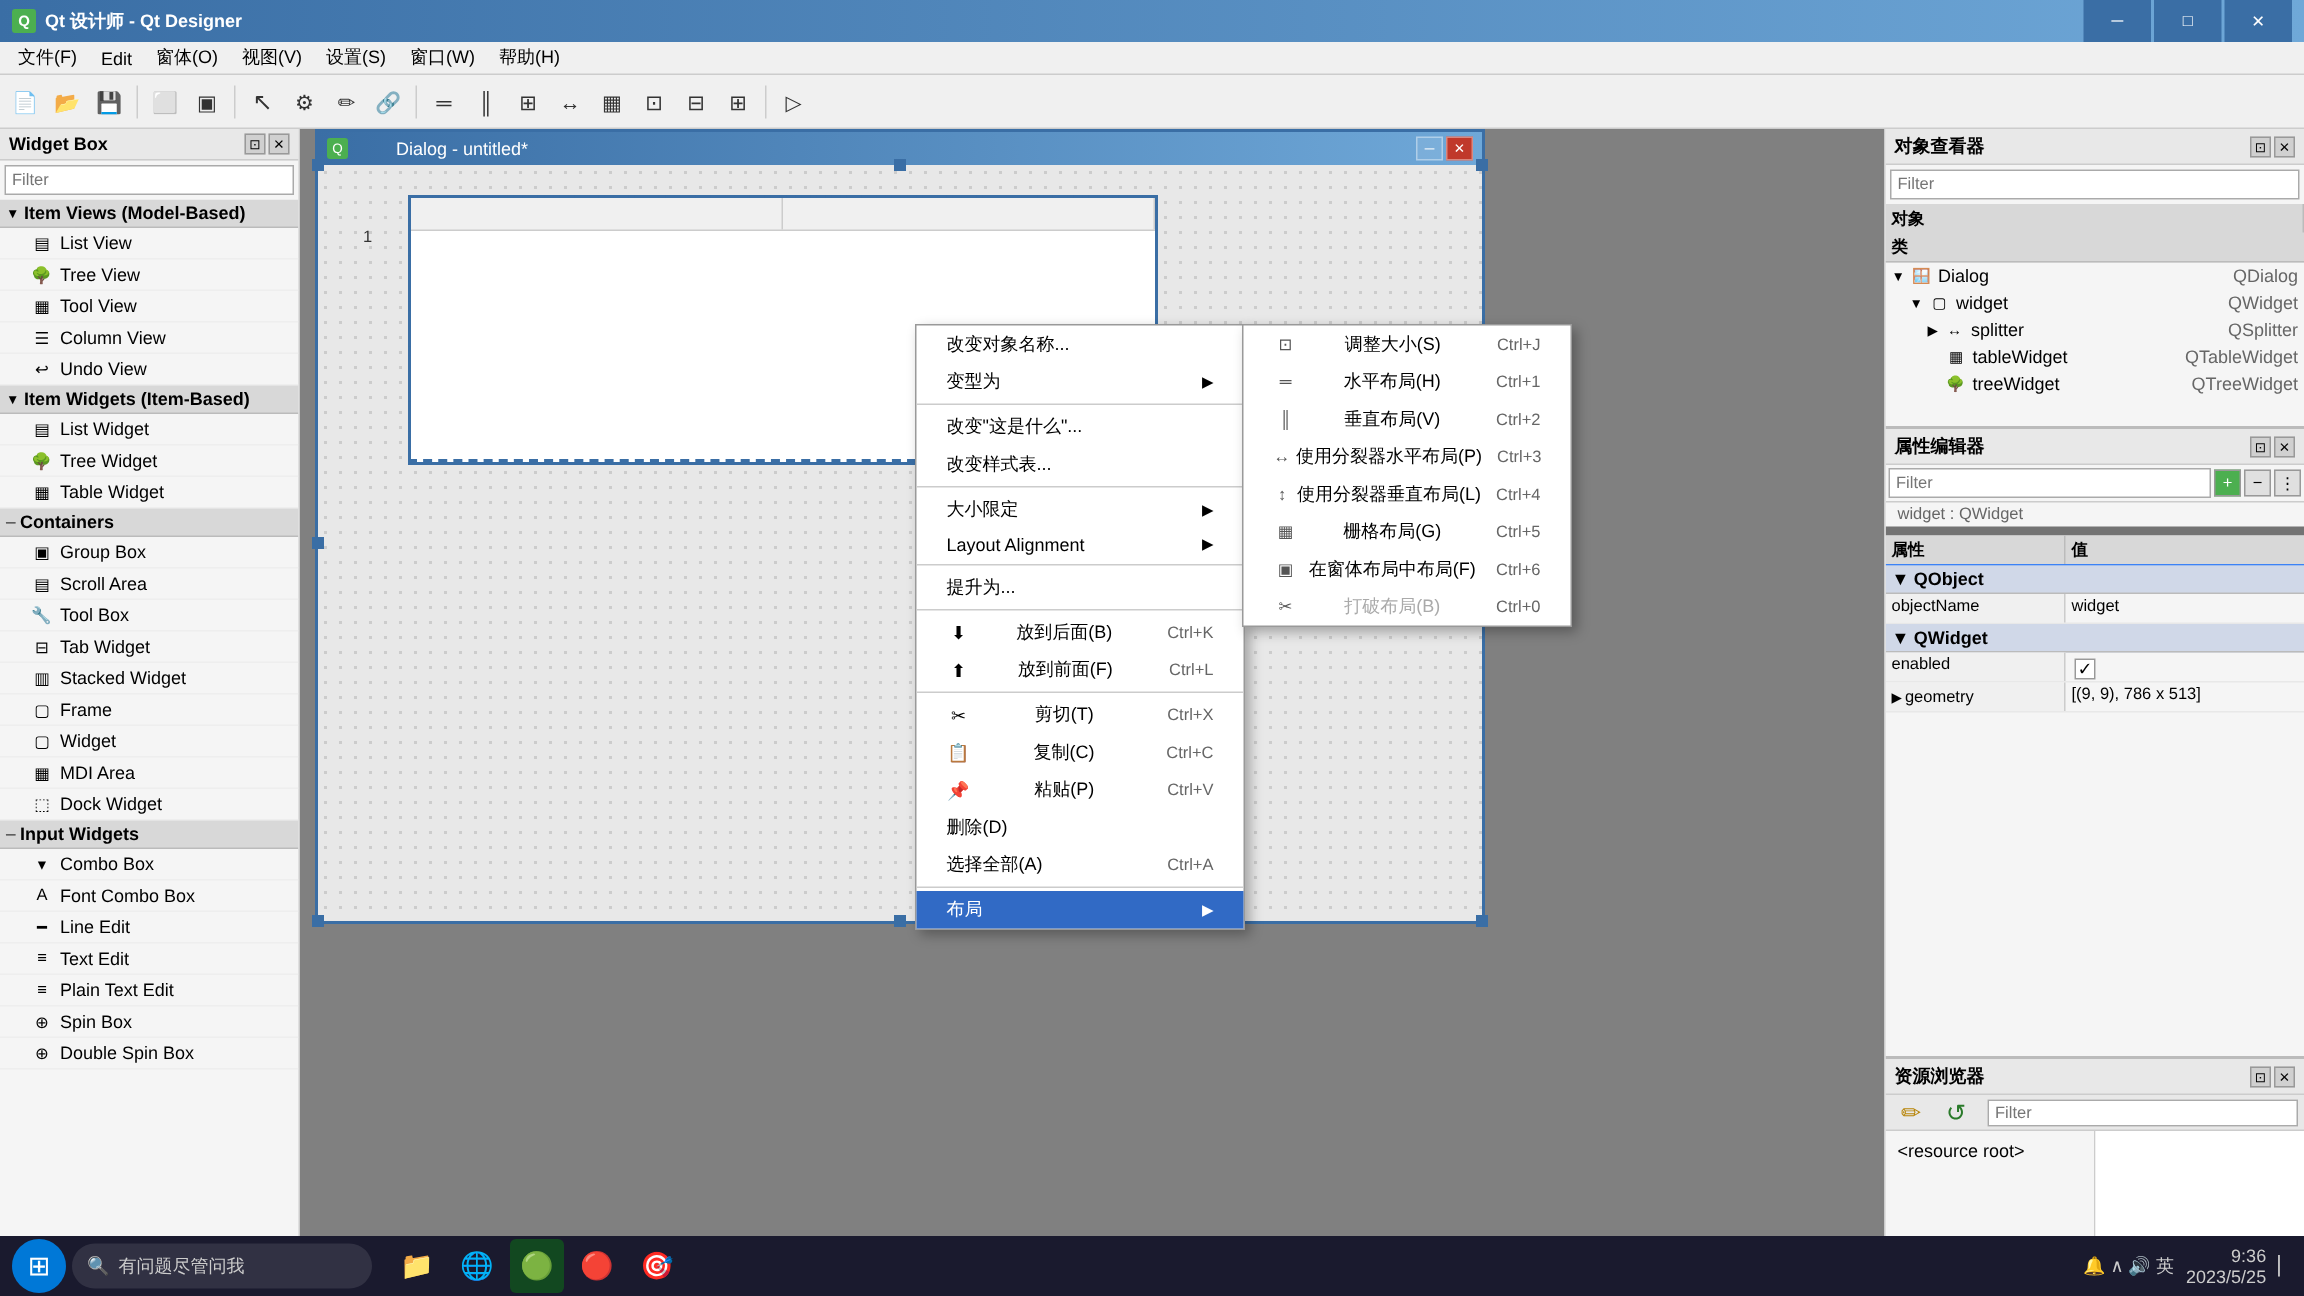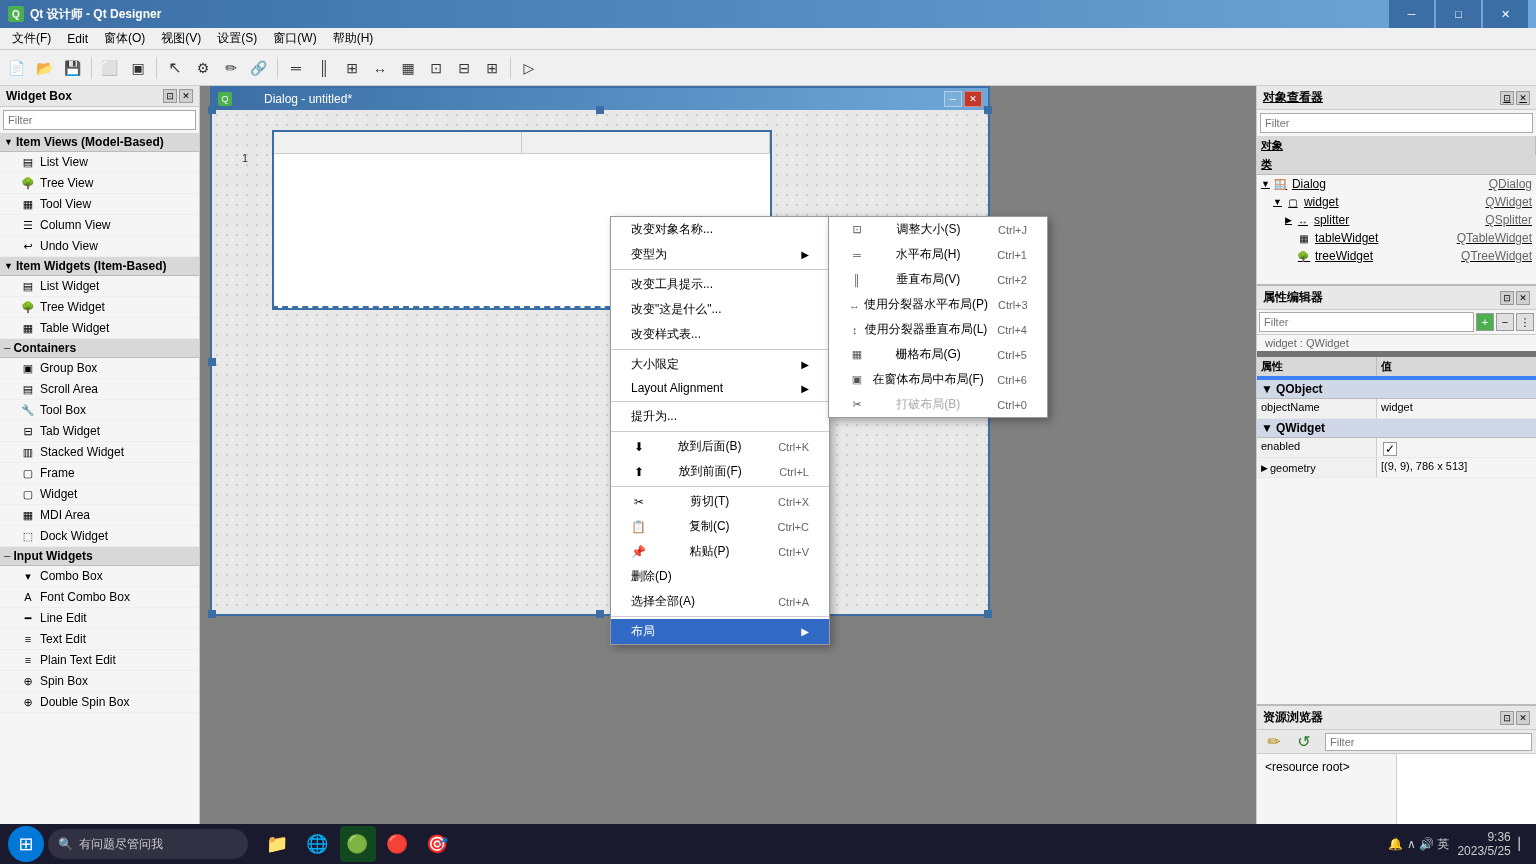--- a/index.html
+++ b/index.html
@@ -564,23 +564,20 @@
     <div class="context-menu">
       <div class="ctx-item">
         <span>改变对象名称...</span>
       </div>
       <div class="ctx-item">
         <span>变型为</span>
         <span class="ctx-arrow">▶</span>
       </div>
       <div class="ctx-sep"></div>
       <div class="ctx-item">
-        <span>改变工具提示...</span>
-      </div>
-      <div class="ctx-item">
         <span>改变"这是什么"...</span>
       </div>
       <div class="ctx-item">
         <span>改变样式表...</span>
       </div>
       <div class="ctx-sep"></div>
       <div class="ctx-item">
         <span>大小限定</span>
         <span class="ctx-arrow">▶</span>
       </div>
@@ -673,21 +670,21 @@
         <span class="sub-icon">✂</span>
         <span>打破布局(B)</span>
         <span class="ctx-shortcut">Ctrl+0</span>
       </div>
     </div>
 
   </div>
 
   <div class="right-panel">
 
-    <div class="right-sub-panel" style="height:200px;text-decoration:underline;">
+    <div class="right-sub-panel" style="height:200px;">
       <div class="panel-header">
         <span>对象查看器</span>
         <div class="panel-header-btns">
           <button class="panel-header-btn">⊡</button>
           <button class="panel-header-btn">✕</button>
         </div>
       </div>
       <div class="filter-box">
         <input class="filter-input" type="text" placeholder="Filter" style="">
       </div>
@@ -735,21 +732,21 @@
           <button class="panel-header-btn">✕</button>
         </div>
       </div>
       <div class="prop-filter-row">
         <input class="prop-filter" type="text" placeholder="Filter" style="">
         <button class="prop-filter-btn">+</button>
         <button class="prop-filter-btn2">−</button>
         <button class="prop-filter-btn2">⋮</button>
       </div>
       <div class="prop-widget-label">widget : QWidget</div>
-      <div style="display:flex;background:#d8d8d8;border-bottom:4px solid #3b82f6;">
+      <div style="display:flex;background:#d8d8d8;border-bottom:1px solid #3b82f6;">
         <div style="width:120px;padding:2px 4px;font-size:11px;font-weight:bold;border-right:1px solid #bbb;">属性</div>
         <div style="flex:1;padding:2px 4px;font-size:11px;font-weight:bold;">值</div>
       </div>
       <div class="prop-table">
         <div class="prop-section">
           <span>▼</span>
           <span>QObject</span>
         </div>
         <div class="prop-row">
           <div class="prop-name">objectName</div>

